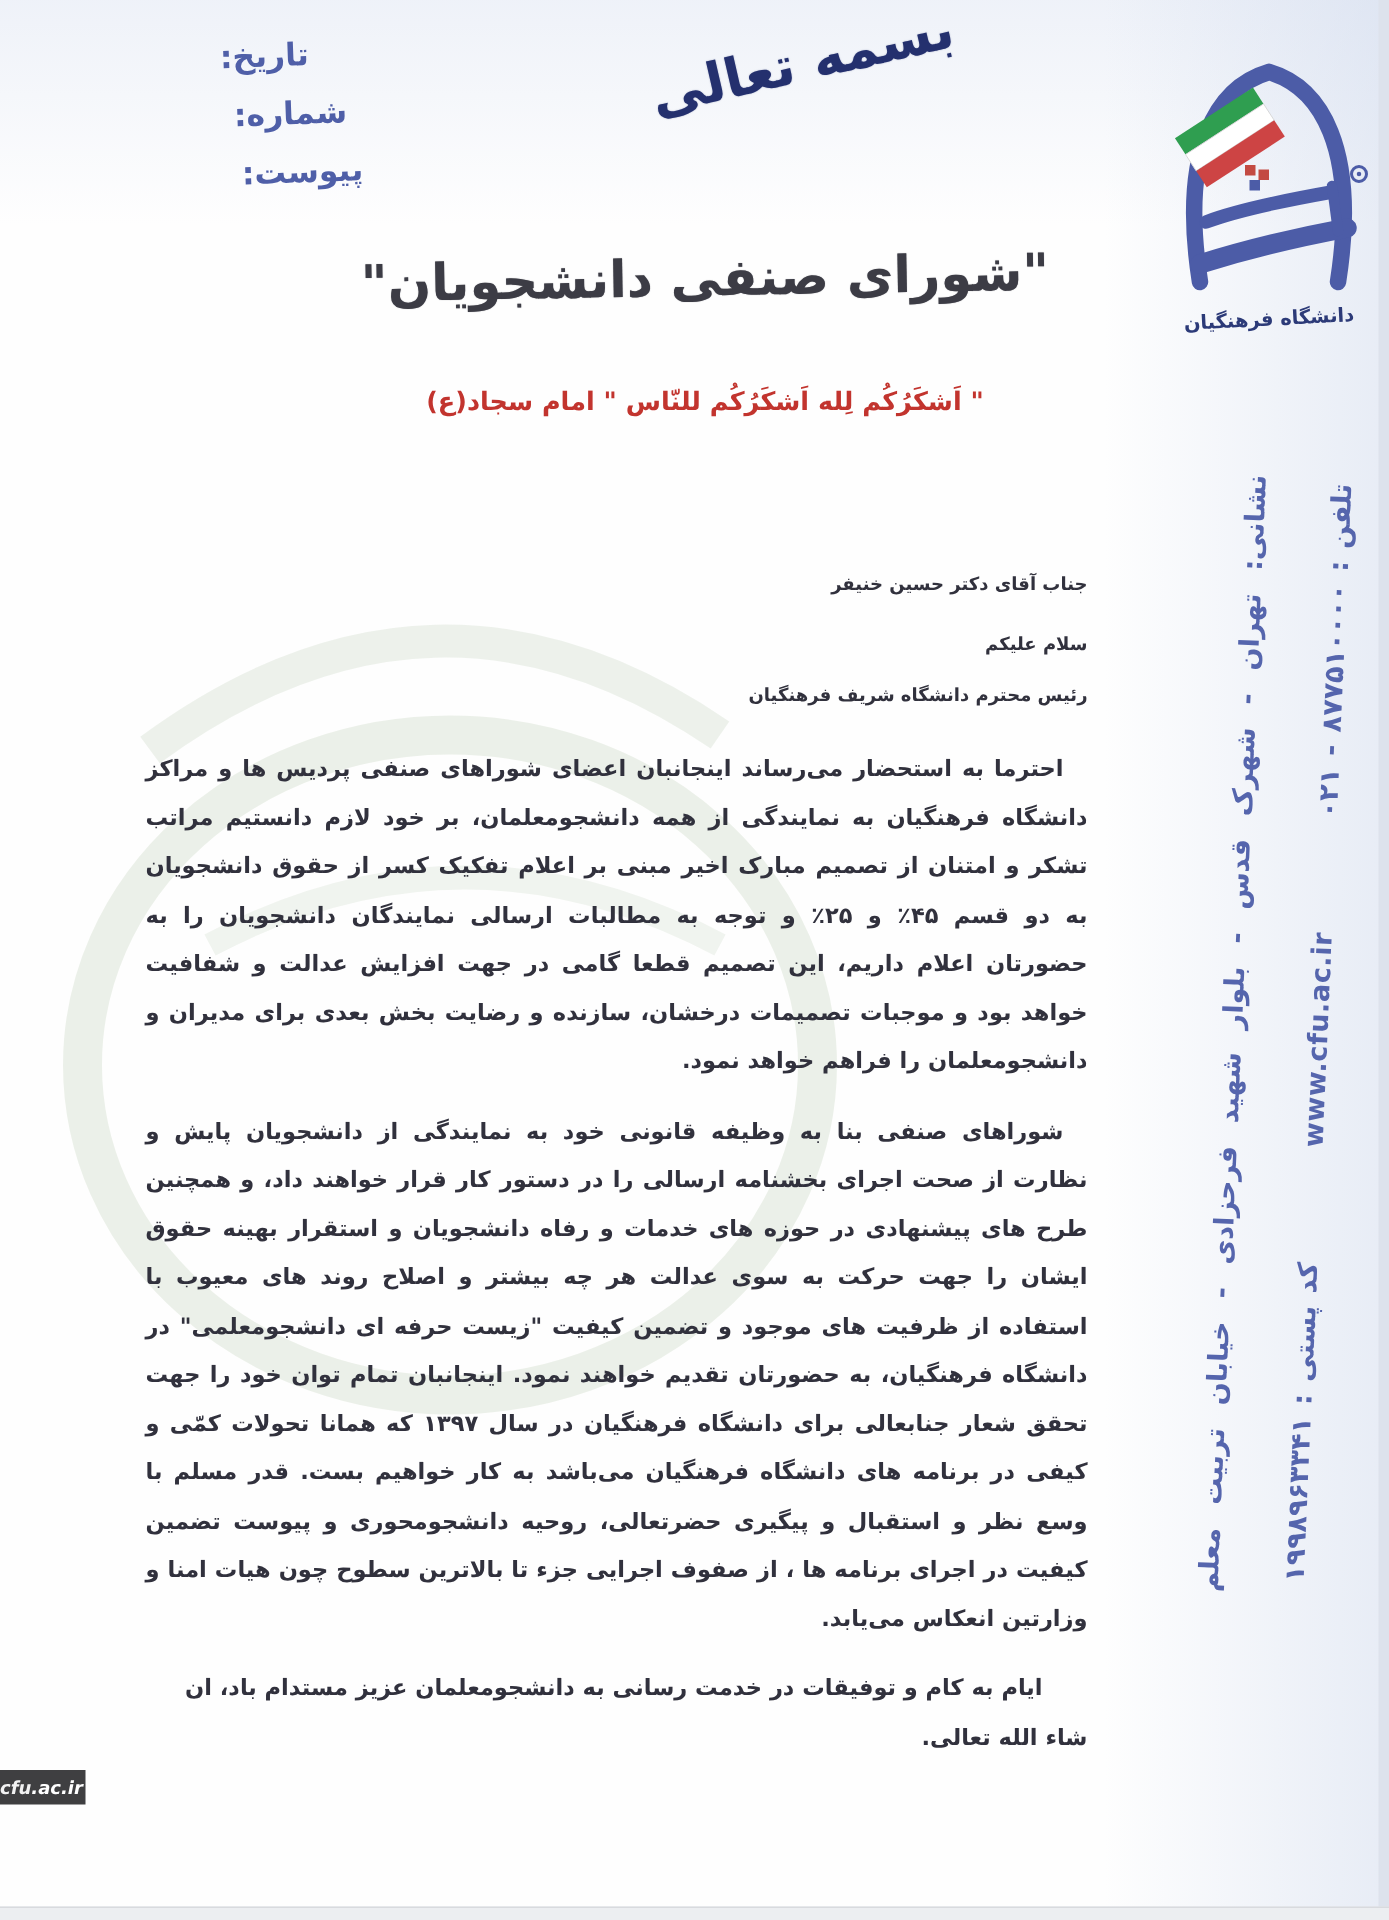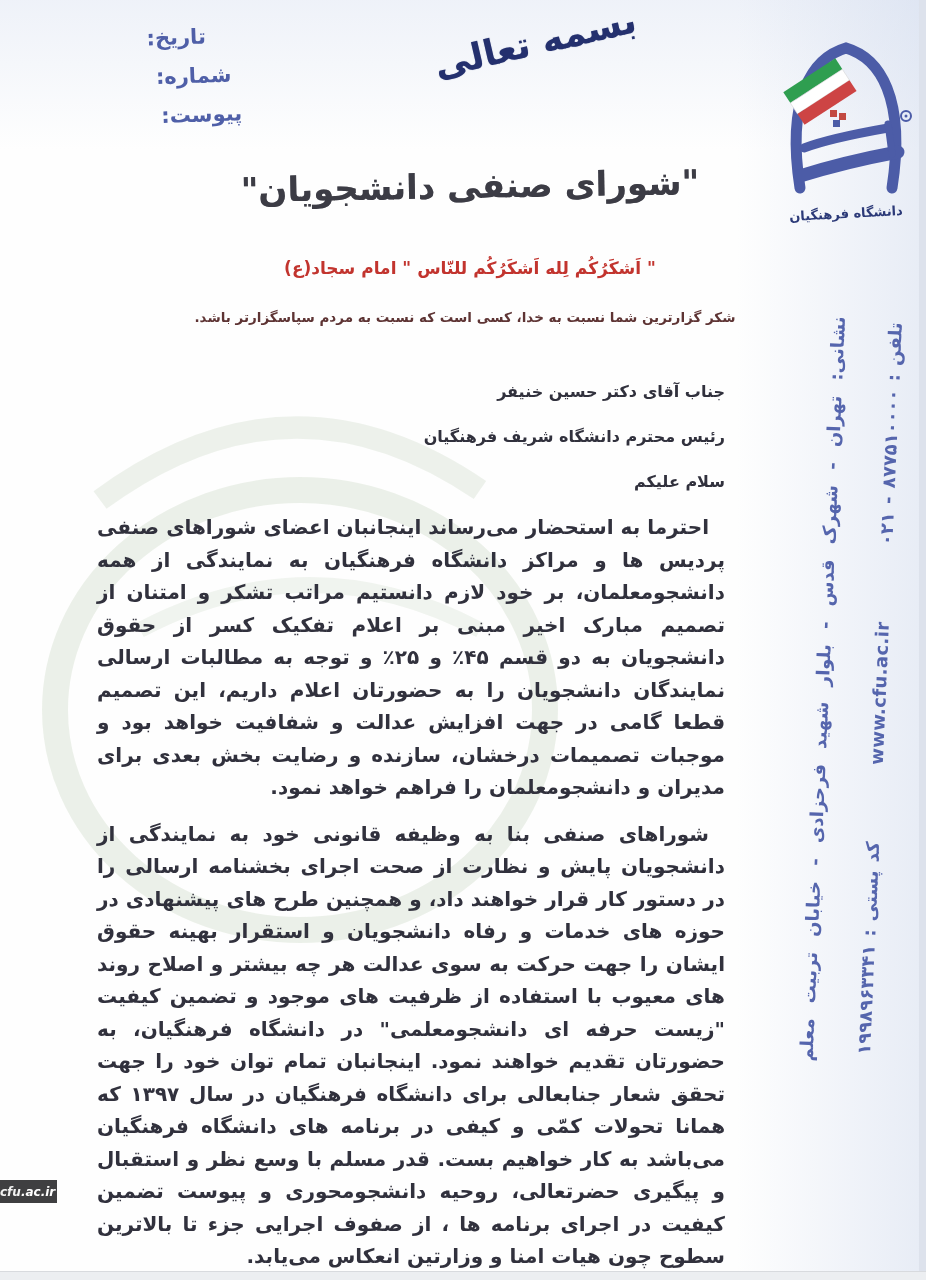--- a/index.html
+++ b/index.html
@@ -32,23 +32,23 @@
   
   .title{position:absolute;left:240px;top:166px;width:460px;text-align:center;
     font-size:34px;font-weight:700;color:#3c3c45;transform:rotate(-1deg);
     text-shadow:0 0 .6px rgba(60,60,69,.6);}
   .hadith{position:absolute;left:230px;top:258px;width:480px;text-align:center;
     font-size:17px;font-weight:700;color:#c2342e;}
   .hadith-tr{position:absolute;left:170px;top:309px;width:590px;text-align:center;
     font-size:13.5px;font-weight:700;color:#5e3434;}
   
   .body{position:absolute;left:97px;top:382px;width:628px;color:#31313d;}
-  .body .addr-line{font-size:16px;font-weight:700;margin-bottom:26px;text-align:right;}
+  .body .addr-line{font-size:12px;font-weight:700;margin-bottom:26px;text-align:right;}
   .body .salut{margin-bottom:20px;}
-  .body p{margin:0 0 14px 0;font-size:20px;line-height:32.5px;font-weight:700;
+  .body p{margin:0 0 14px 0;font-size:15px;line-height:32.5px;font-weight:700;
     text-align:justify;text-indent:16px;}
   .body p.closing{text-indent:30px;text-align:right;}
   
   .vline{position:absolute;height:26px;transform-origin:top right;transform:rotate(-87.5deg);
     color:#5565ad;font-weight:700;font-size:18px;white-space:nowrap;direction:rtl;
     letter-spacing:.4px;word-spacing:9px;text-align:right;}
   .vline.addr{left:36px;top:316px;width:792px;}
   .vline.contact{left:100px;top:322px;width:785px;word-spacing:2px;}
   .vline .seg{margin-left:68px;}
   .vline .seg.last{margin-left:0;}
@@ -101,26 +101,25 @@
       </g>
       <circle cx="136" cy="88" r="5" fill="none" stroke="#4c5ca7" stroke-width="2"></circle>
       <circle cx="136" cy="88" r="1.5" fill="#4c5ca7"></circle>
     </svg>
     <div class="logo-uni">دانشگاه فرهنگیان</div>
   </div>
 
   <div class="title">"شورای صنفی دانشجویان"</div>
 
   <div class="hadith">" اَشکَرُکُم لِله اَشکَرُکُم للنّاس " امام سجاد(ع)</div>
-  <div class="hadith-tr">شکر گزارترین شما نسبت به خدا، کسی است که نسبت به مردم سپاسگزارتر باشد.</div>
 
   <div class="body">
     <div class="addr-line">جناب آقای دکتر حسین خنیفر</div>
+    <div class="addr-line salut">سلام علیکم</div>
     <div class="addr-line">رئیس محترم دانشگاه شریف فرهنگیان</div>
-    <div class="addr-line salut">سلام علیکم</div>
     <p>احترما به استحضار می‌رساند اینجانبان اعضای شوراهای صنفی پردیس ها و مراکز دانشگاه فرهنگیان به نمایندگی از همه دانشجومعلمان، بر خود لازم دانستیم مراتب تشکر و امتنان از تصمیم مبارک اخیر مبنی بر اعلام تفکیک کسر از حقوق دانشجویان به دو قسم ۴۵٪ و ۲۵٪ و توجه به مطالبات ارسالی نمایندگان دانشجویان را به حضورتان اعلام داریم، این تصمیم قطعا گامی در جهت افزایش عدالت و شفافیت خواهد بود و موجبات تصمیمات درخشان، سازنده و رضایت بخش بعدی برای مدیران و دانشجومعلمان را فراهم خواهد نمود.</p>
     <p>شوراهای صنفی بنا به وظیفه قانونی خود به نمایندگی از دانشجویان پایش و نظارت از صحت اجرای بخشنامه ارسالی را در دستور کار قرار خواهند داد، و همچنین طرح های پیشنهادی در حوزه های خدمات و رفاه دانشجویان و استقرار بهینه حقوق ایشان را جهت حرکت به سوی عدالت هر چه بیشتر و اصلاح روند های معیوب با استفاده از ظرفیت های موجود و تضمین کیفیت "زیست حرفه ای دانشجومعلمی" در دانشگاه فرهنگیان،  به حضورتان تقدیم خواهند نمود. اینجانبان تمام توان خود را جهت تحقق شعار جنابعالی برای دانشگاه فرهنگیان در سال ۱۳۹۷ که همانا تحولات کمّی و کیفی در برنامه های دانشگاه فرهنگیان می‌باشد به کار خواهیم بست. قدر مسلم با وسع نظر و استقبال و پیگیری حضرتعالی، روحیه دانشجومحوری و پیوست تضمین کیفیت در اجرای برنامه ها ، از صفوف اجرایی جزء تا بالاترین سطوح چون هیات امنا و وزارتین انعکاس می‌یابد.</p>
     <p class="closing">ایام به کام و توفیقات در خدمت رسانی به دانشجومعلمان عزیز مستدام باد، ان شاء الله تعالی.</p>
   </div>
 
   <div class="vline addr">نشانی: تهران - شهرک قدس - بلوار شهید فرحزادی - خیابان تربیت معلم</div>
 
   <div class="vline contact">
     <span class="seg">تلفن : ۸۷۷۵۱۰۰۰۰ - ۰۲۱</span>
     <span class="seg" dir="ltr">www.cfu.ac.ir</span>

